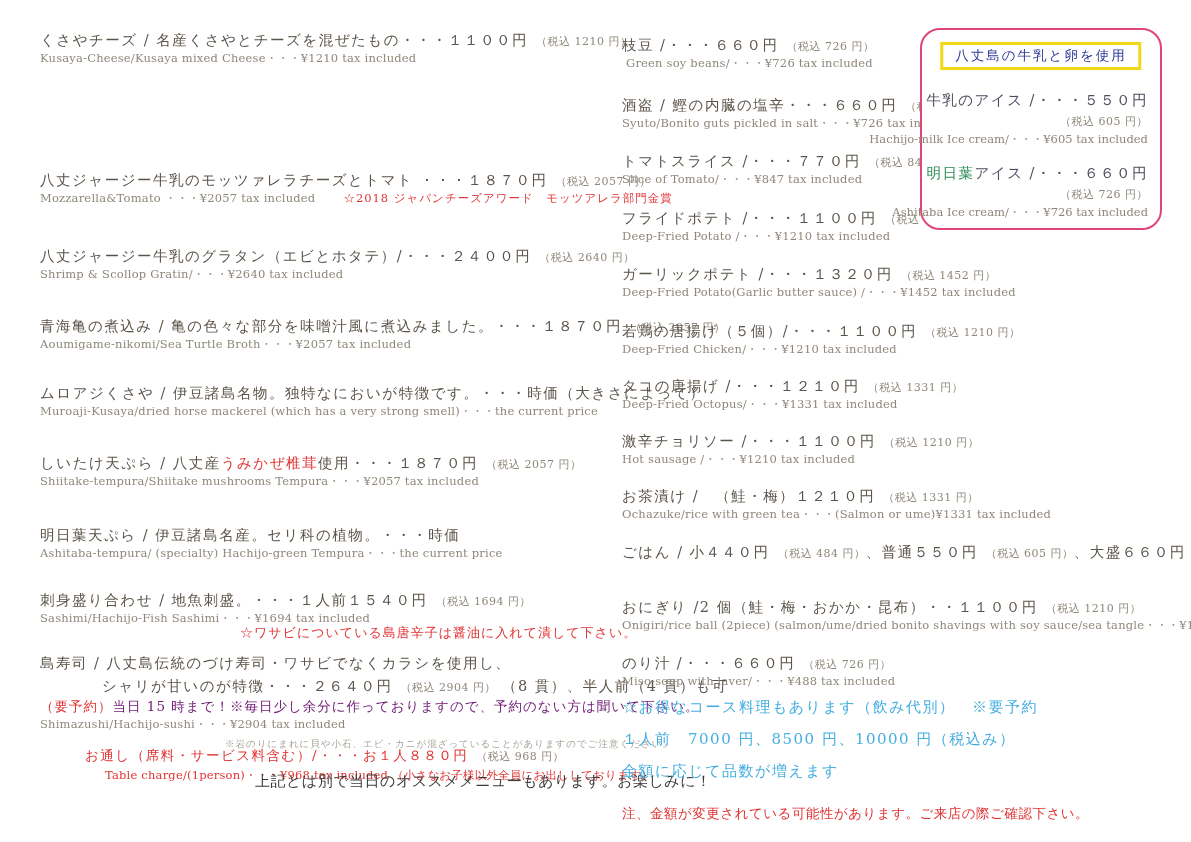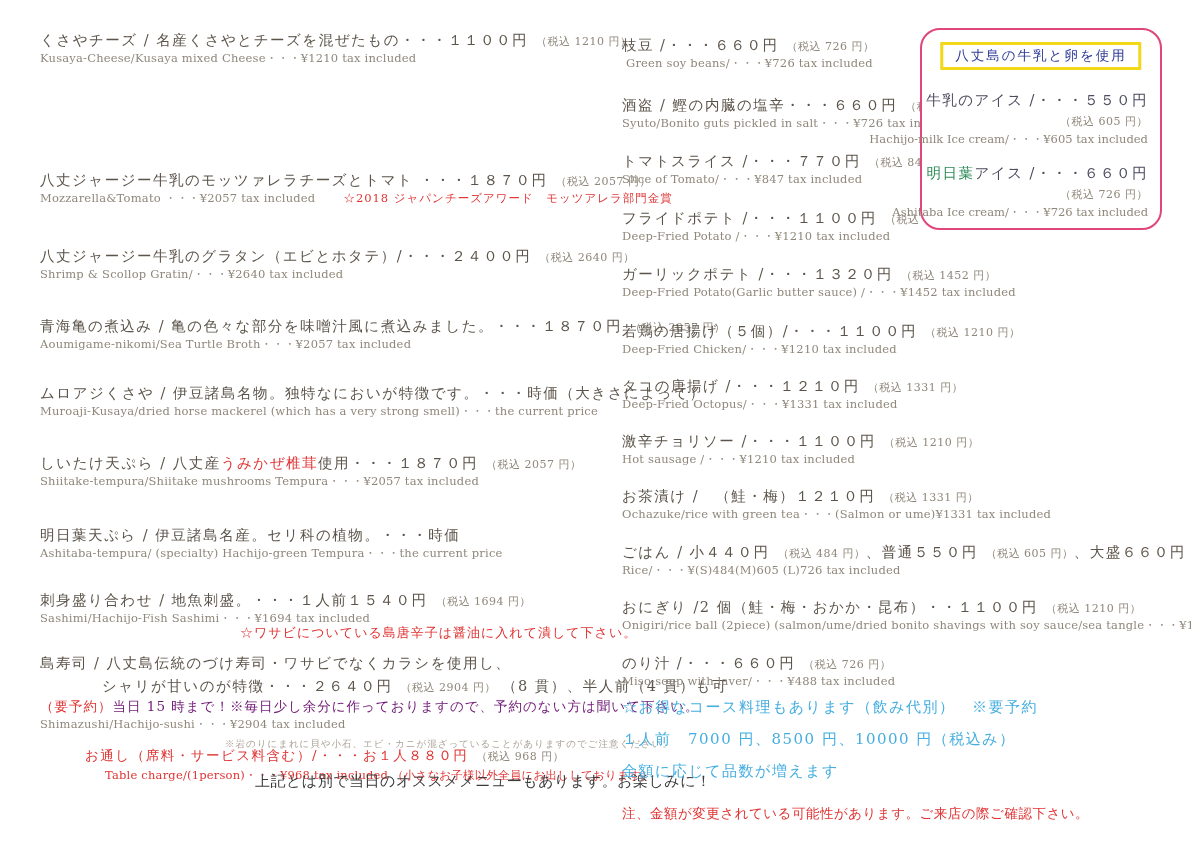--- a/index.html
+++ b/index.html
@@ -133,21 +133,20 @@
     <span class="en">Hot sausage /・・・¥1210 tax included</span>
   </div>
 
   <div class="mi R" style="top:486px">
     <div><span class="jp">お茶漬け /　（鮭・梅）１２１０円</span><span class="tax">（税込 1331 円）</span></div>
     <span class="en">Ochazuke/rice with green tea・・・(Salmon or ume)¥1331 tax included</span>
   </div>
 
   <div class="mi R" style="top:542px">
     <div><span class="jp">ごはん / 小４４０円</span><span class="tax">（税込 484 円）</span><span class="jp">、普通５５０円</span><span class="tax">（税込 605 円）</span><span class="jp">、大盛６６０円</span></div>
-    <span class="en">Rice/・・・¥(S)484(M)605 (L)726 tax included</span>
   </div>
 
   <div class="mi R" style="top:597px">
     <div><span class="jp">おにぎり /2 個（鮭・梅・おかか・昆布）・・１１００円</span><span class="tax">（税込 1210 円）</span></div>
     <span class="en">Onigiri/rice ball  (2piece)  (salmon/ume/dried bonito shavings with soy sauce/sea tangle・・・¥1210 tax included</span>
   </div>
 
   <div class="mi R" style="top:653px">
     <div><span class="jp">のり汁 /・・・６６０円</span><span class="tax">（税込 726 円）</span></div>
     <span class="en">Miso-soup with laver/・・・¥488 tax included</span>

